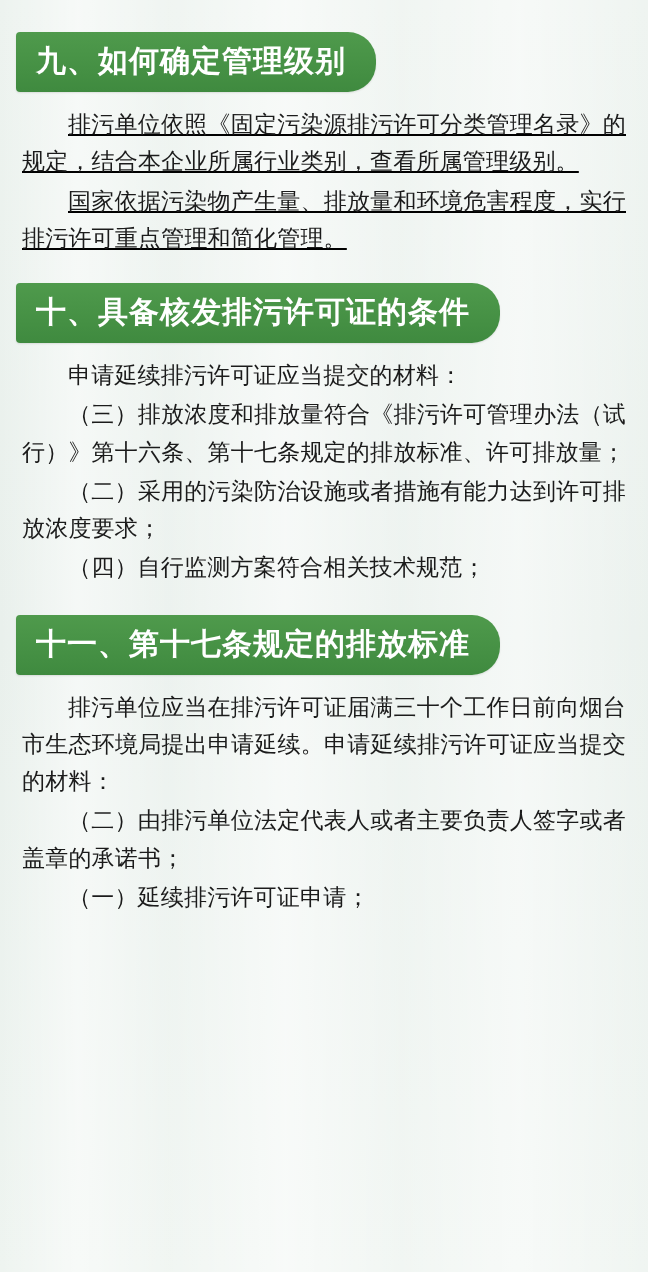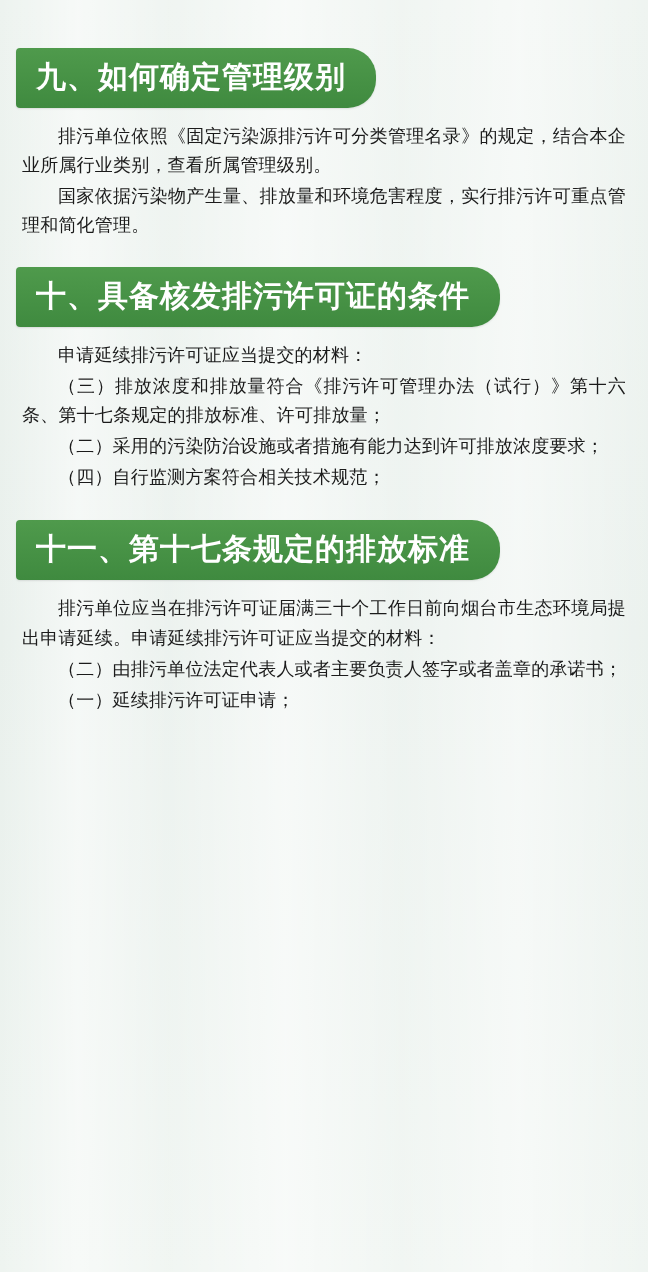--- a/index.html
+++ b/index.html
@@ -48,29 +48,29 @@
   }
   .heading-wrap {
     margin-left: -6px;
   }
   .body-block {
     margin-top: 14px;
     margin-bottom: 18px;
   }
   p.para {
     margin: 0 0 2px 0;
-    font-size: 18px;
+    font-size: 23px;
     line-height: 1.62;
     color: #1b1b1b;
     text-align: justify;
     text-justify: inter-ideograph;
     letter-spacing: 0.2px;
     text-indent: 2em;
   }
-  .sec-1 { padding-top: 48px; }
+  .sec-1 { padding-top: 32px; text-decoration: underline; }
   .sec-2 { padding-top: 8px; }
   .sec-3 { padding-top: 10px; }
 </style>
 </head>
 <body>
 
 <div class="page-bg"></div>
 
 <div class="page">
 

